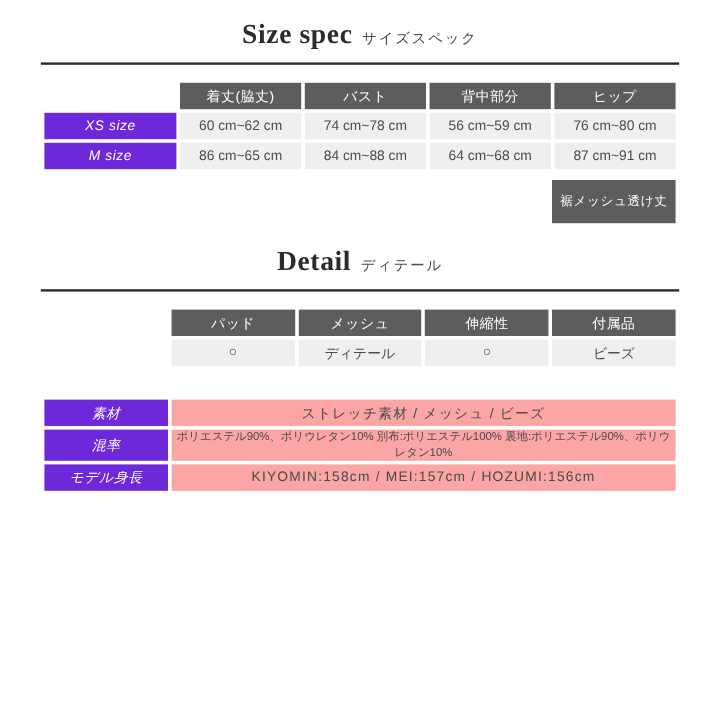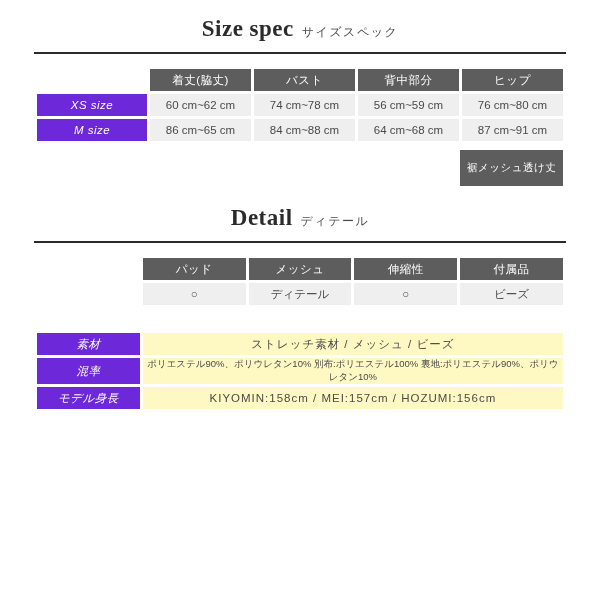--- a/index.html
+++ b/index.html
@@ -97,21 +97,21 @@
   table.hem td {
     height: 34px;
     font-size: 11.5px;
     text-align: center;
     vertical-align: middle;
   }
 
   
   .detail-wrap { padding-top: 12px; }
   .full-cell {
-    background: #fef9c3;
+    background: #fca5a5;
     color: #4a4a4a;
     font-size: 11.5px;
     letter-spacing: 1px;
   }
   .full-cell.small {
     font-size: 9.5px;
     letter-spacing: 0;
   }
   .spacer-row td { height: 6px; padding: 0; background: transparent; }
 </style>

